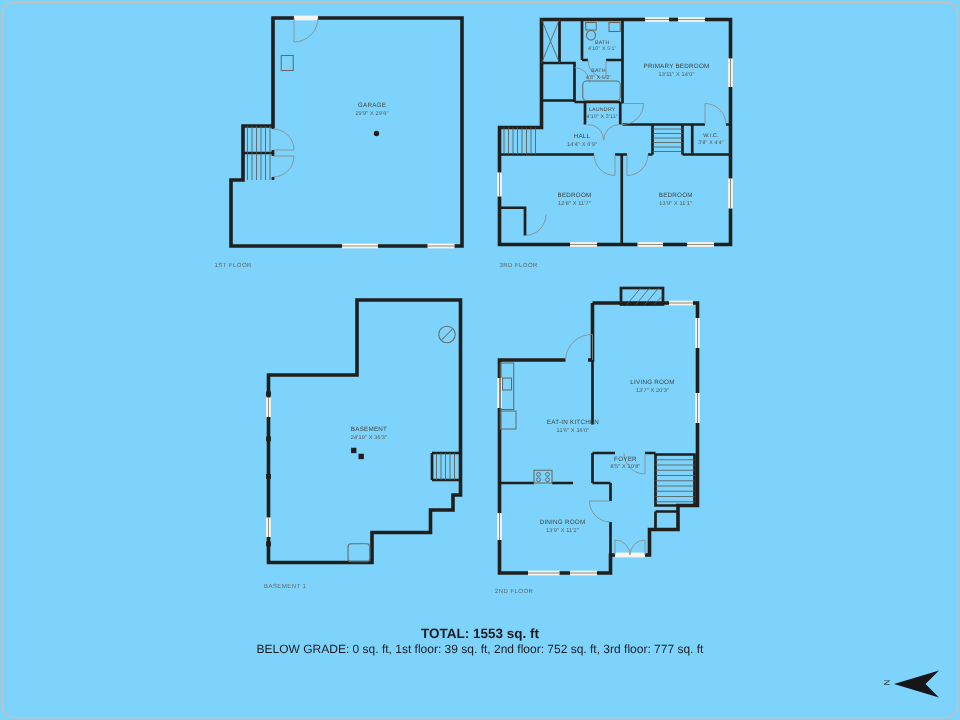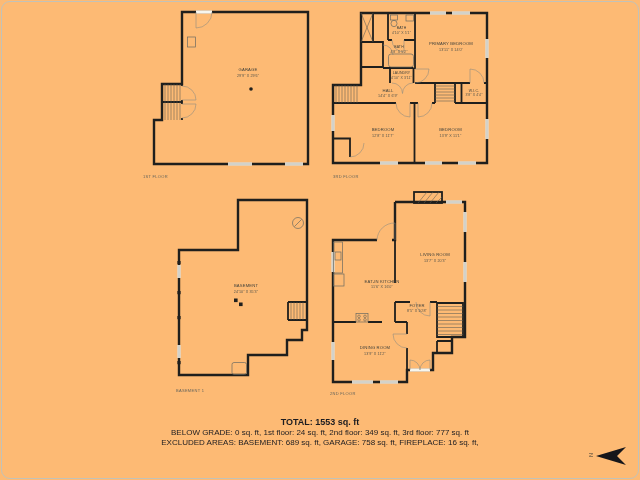--- a/index.html
+++ b/index.html
@@ -1,16 +1,16 @@
 <!DOCTYPE html>
 <html><head>
 <meta charset="utf-8">
 <style>
   html,body{margin:0;padding:0;background:#f7f6ee;}
-  #canvas{position:relative;width:640px;height:480px;background:#fdba74;overflow:hidden;
+  #canvas{position:relative;width:640px;height:480px;background:#7dd3fc;overflow:hidden;
           font-family:"Liberation Sans",sans-serif;}
   .frame{position:absolute;inset:1px;border:1.5px solid #c2c2b8;border-radius:9px;pointer-events:none;}
   svg{position:absolute;overflow:visible;}
   .wall{fill:none;stroke:#1f1f1d;stroke-width:2.4;stroke-linejoin:miter;}
   .wallin{fill:none;stroke:#1f1f1d;stroke-width:1.8;}
   .thin{fill:none;stroke:#5a5a52;stroke-width:0.55;}
   .fixt{fill:none;stroke:#6a6a61;stroke-width:0.7;}
   .arc{fill:none;stroke:#8a8a80;stroke-width:0.55;}
   .winmask{fill:#f7f6ee;stroke:none;}
   .win{fill:none;stroke:#8f8f86;stroke-width:0.7;}
@@ -194,21 +194,20 @@
     <text class="dims" x="52" y="98">11'6" X 16'0"</text>
     <text class="room" x="87" y="117">FOYER</text>
     <text class="dims" x="87" y="122">8'5" X 10'8"</text>
     <text class="room" x="45" y="159">DINING ROOM</text>
     <text class="dims" x="45" y="164.5">13'9" X 11'2"</text>
   </svg>
   <div class="floorlabel" style="left:330px;top:391px">2ND FLOOR</div>
 
   <div class="summary">
     <div class="total">TOTAL: 1553 sq. ft</div>
-    <div class="line">BELOW GRADE: 0 sq. ft, 1st floor: 24 sq. ft, 2nd floor: 349 sq. ft, 3rd floor: 777 sq. ft</div>
-    <div class="line">EXCLUDED AREAS: BASEMENT: 689 sq. ft, GARAGE: 758 sq. ft, FIREPLACE: 16 sq. ft,</div>
+    <div class="line">BELOW GRADE: 0 sq. ft, 1st floor: 39 sq. ft, 2nd floor: 752 sq. ft, 3rd floor: 777 sq. ft</div>
   </div>
 
   <svg class="compass" viewBox="0 0 46 24">
     <text x="2" y="14" font-size="5.5" fill="#3a3a34" transform="rotate(90 5 12)" style="font-family:&quot;Liberation Sans&quot;,sans-serif">N</text>
     <polygon points="10,12 40,3 31,12 40,21" fill="#16161a"></polygon>
   </svg>
 </div>
 
 </body></html>

